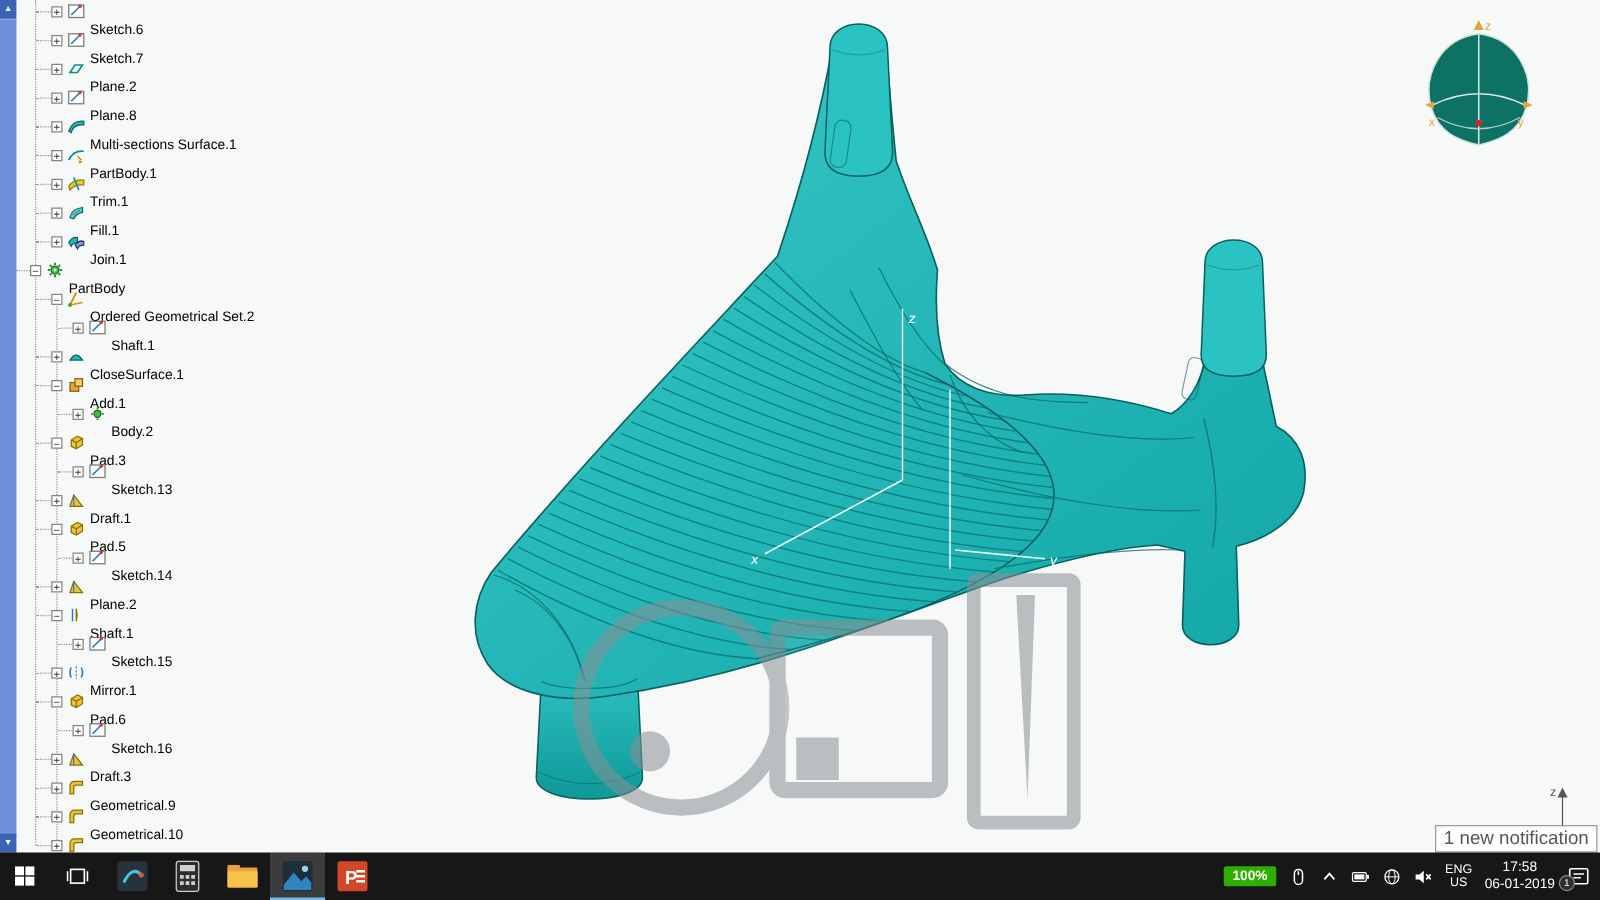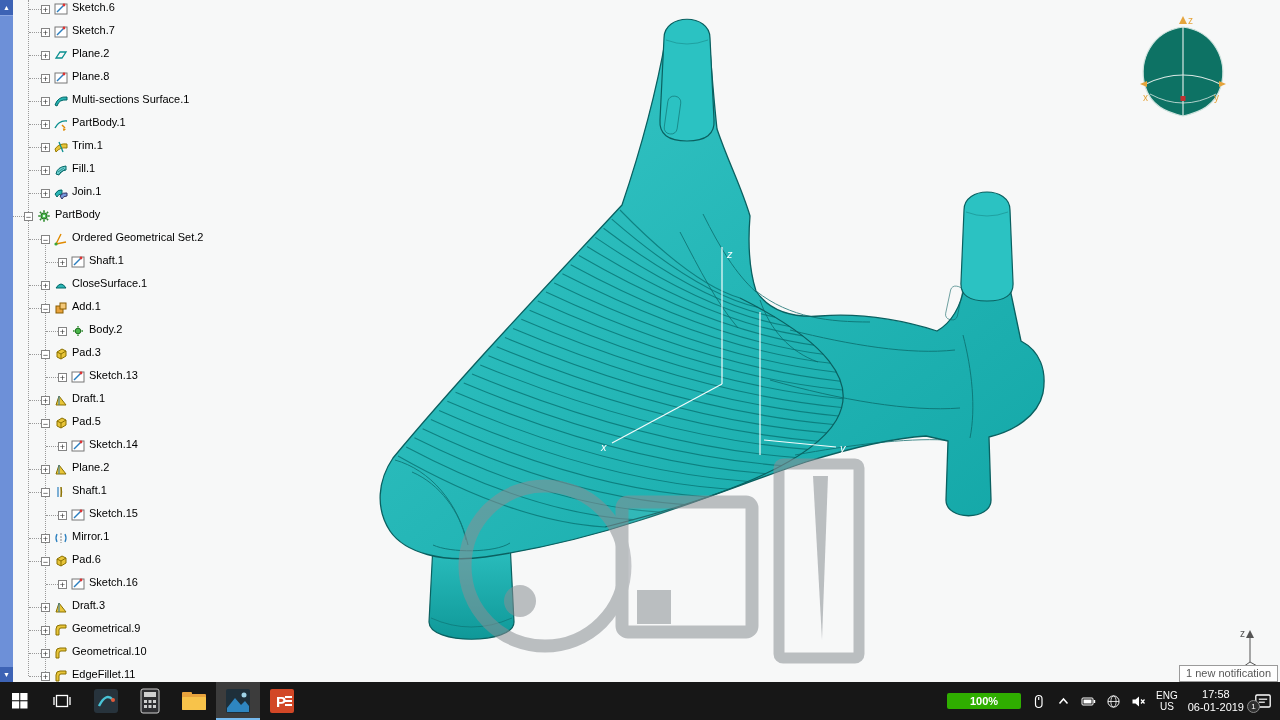--- a/index.html
+++ b/index.html
@@ -15,42 +15,42 @@
   .sb-thumb{position:absolute;left:0;top:15px;width:13px;height:652px;background:#6d90d8;border-top:1px solid #8aa6e2;border-bottom:1px solid #4a6fc0;}
 
   
   #tree{position:absolute;left:14px;top:0;width:250px;height:682px;z-index:5;}
   .trunk{position:absolute;width:0;border-left:1px dotted #9a9a9a;}
   .trow{position:absolute;left:0;height:19px;width:250px;white-space:nowrap;cursor:default;}
   .tconn{position:absolute;top:9px;height:0;width:12px;border-top:1px dotted #9a9a9a;}
   .tbox{position:absolute;top:5px;width:9px;height:9px;background:#fff;border:1px solid #848484;
     font-size:9px;line-height:8px;text-align:center;color:#333;box-sizing:border-box;cursor:pointer;}
   .ticon{position:absolute;top:2px;width:14px;height:14px;}
-  .tlabel{position:absolute;top:1px;font-size:11px;color:#000;}
+  .tlabel{position:absolute;top:18px;font-size:11px;color:#000;}
 
   
   #tooltip{position:absolute;right:2px;bottom:38px;background:#fefefe;border:1px solid #9b9b9b;
-    color:#575757;font-size:11px;padding:1px 6px 2px 6px;z-index:8;}
+    color:#575757;font-size:15px;padding:1px 6px 2px 6px;z-index:8;}
 
   
   #taskbar{position:absolute;left:0;bottom:0;width:1280px;height:38px;background:#171717;
     display:flex;align-items:center;z-index:9;}
   .tb-start{width:40px;height:38px;background:none;border:none;display:flex;align-items:center;
     justify-content:center;cursor:pointer;}
   .tb-search{width:325px;height:38px;background:#fff;display:flex;align-items:center;gap:8px;
     padding:0 8px;box-sizing:border-box;cursor:text;}
   .cortana{width:15px;height:15px;border:2px solid #4a4a4a;border-radius:50%;box-sizing:border-box;}
   .searchtext{flex:1;font-size:13px;color:#3c3c3c;}
   .tb-btn{width:44px;height:38px;background:none;border:none;display:flex;align-items:center;
     justify-content:center;cursor:pointer;position:relative;}
   .tb-btn.active{background:rgba(255,255,255,0.16);box-shadow:inset 0 -2px 0 #76b9ed;}
   .tb-spacer{flex:1;}
   .tray{display:flex;align-items:center;gap:10px;padding-right:8px;height:38px;}
   .battery-pill{background:#2fae00;color:#fff;font-size:11px;font-weight:bold;
-    padding:2px 23px;border-radius:2px;cursor:pointer;}
+    padding:2px 7px;border-radius:2px;cursor:pointer;}
   .trayicon{width:15px;height:15px;cursor:pointer;}
   .lang{color:#fff;font-size:10px;line-height:11px;text-align:center;cursor:pointer;}
   .clock{color:#fff;font-size:11px;line-height:13px;text-align:center;cursor:pointer;}
   .notif{position:relative;cursor:pointer;width:18px;height:18px;}
   .badge{position:absolute;left:-7px;bottom:-3px;background:#2f2f2f;border:1px solid #8a8a8a;
     color:#fff;font-size:8px;width:11px;height:11px;border-radius:50%;text-align:center;line-height:11px;}
   .folder-ic{width:24px;height:18px;position:relative;}
   .folder-ic .back{position:absolute;left:0;top:2px;width:24px;height:16px;background:#e8a33d;border-radius:1px;}
   .folder-ic .tab{position:absolute;left:0;top:0;width:10px;height:5px;background:#e8a33d;border-radius:1px 1px 0 0;}
   .folder-ic .front{position:absolute;left:0;top:5px;width:24px;height:13px;background:#f8c34a;border-radius:1px;}

